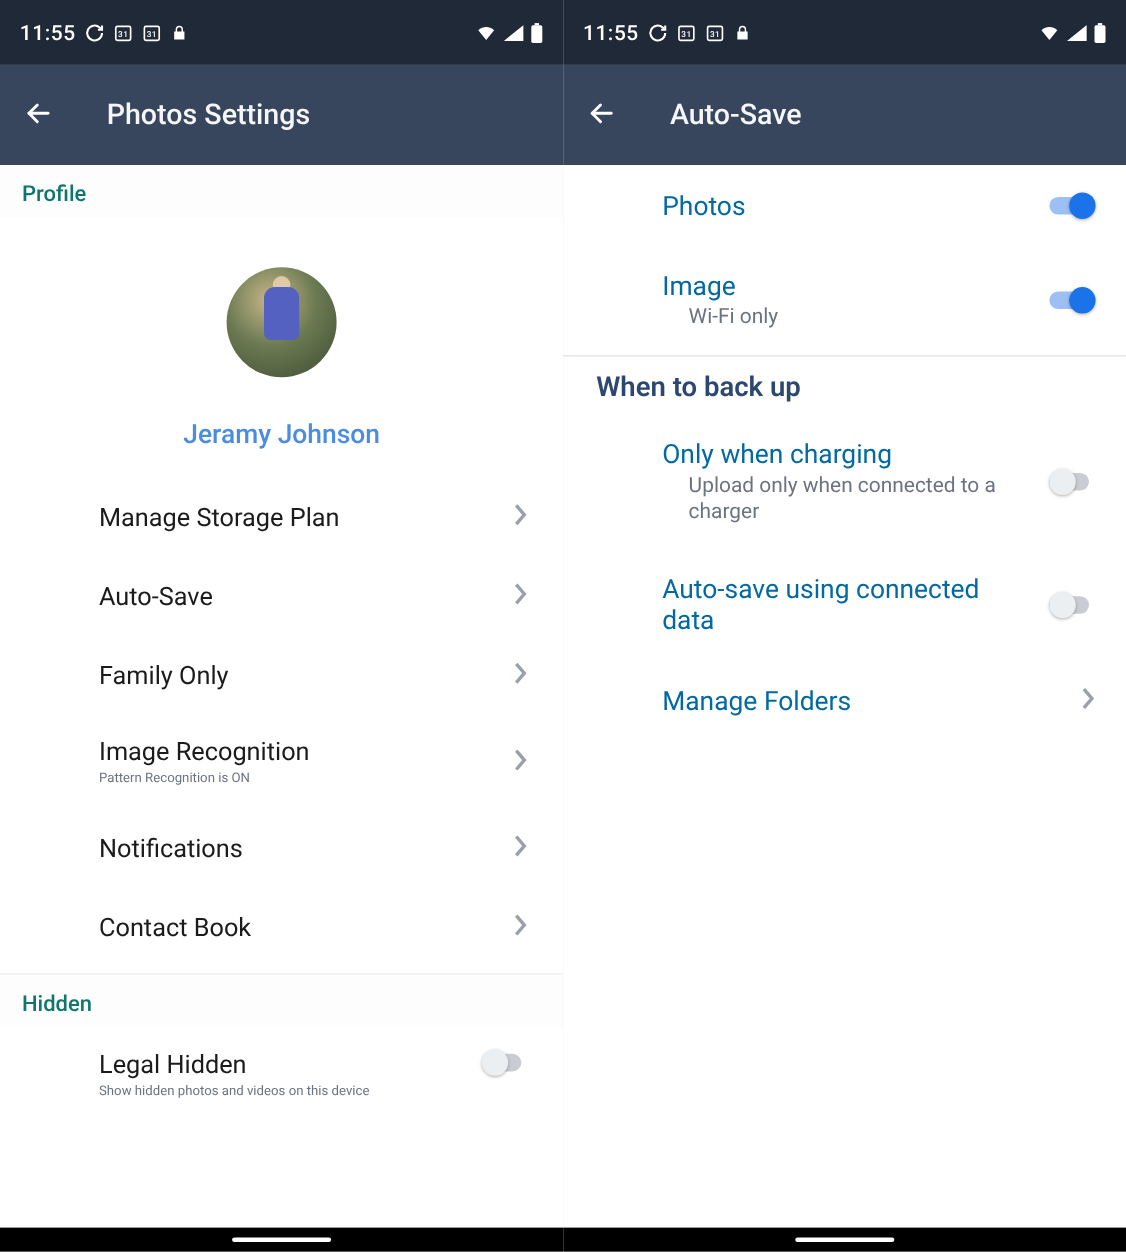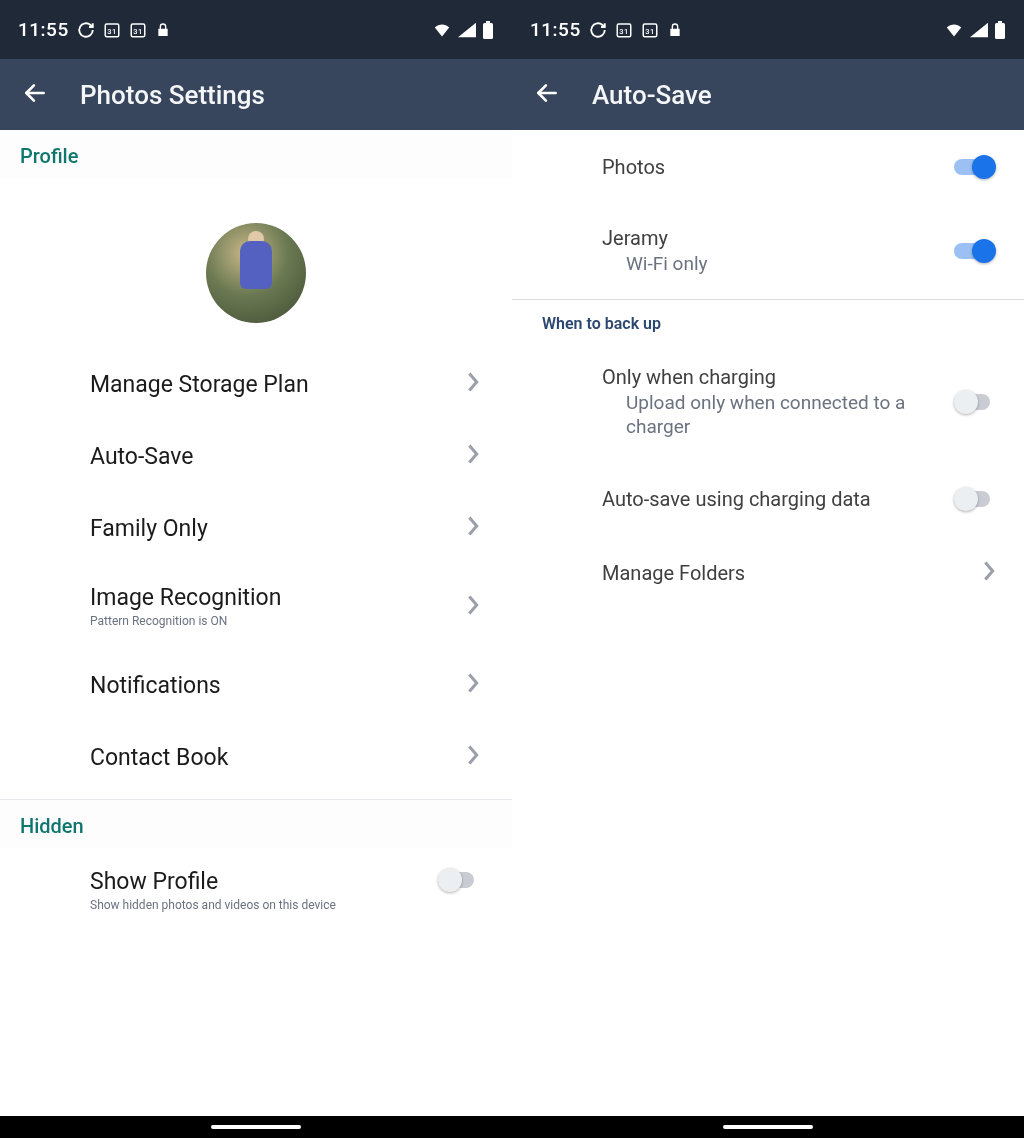--- a/index.html
+++ b/index.html
@@ -28,48 +28,48 @@
     justify-content: space-between;
     padding: 0 18px;
     font-size: 19px;
     font-weight: 500;
     letter-spacing: 0.5px;
   }
   .status-left { display:flex; align-items:center; gap:8px; }
   .status-right { display:flex; align-items:center; gap:6px; }
   .status-icn { display:inline-flex; }
   .appbar {
-    height: 71px;
+    height: 91px;
     background: #37465c;
     color: #fff;
     display: flex;
     align-items: center;
     padding: 0 22px;
-    gap: 32px;
+    gap: 49px;
   }
   .appbar-title {
     font-size: 26px;
     font-weight: 500;
     color: #f5f6f8;
   }
   .back-btn { cursor: pointer; }
   .content {
     flex: 1;
     background: #fff;
     overflow: hidden;
   }
   .section-label {
     font-size: 20px;
     font-weight: 500;
     color: #0f766e;
     padding: 14px 20px 10px 20px;
     background: #fdfdfd;
   }
   .section-label-blue {
-    font-size: 16px;
+    font-size: 25px;
     font-weight: 600;
     color: #2d4870;
     padding: 14px 20px 10px 30px;
   }
   .avatar-block {
     display: flex;
     flex-direction: column;
     align-items: center;
     padding: 45px 0 25px 0;
     background: #fff;
@@ -139,22 +139,22 @@
   
   .pane-right .row {
     display: flex;
     align-items: center;
     justify-content: space-between;
     padding: 22px 28px 22px 90px;
     min-height: 74px;
   }
   .pane-right .row-main { flex:1; padding-right:16px;}
   .pane-right .row-title {
-    font-size: 20px;
-    color: #404040;
+    font-size: 24px;
+    color: #0369a1;
     font-weight: 400;
   }
   .pane-right .row-sub {
     font-size: 19px;
     color: #6b7280;
     margin-top: 2px;
     line-height: 1.3;
     margin-left: 24px;
   }
   
@@ -255,20 +255,21 @@
           <polyline points="11 5 4 12 11 19"></polyline>
         </svg>
     </span>
     <span class="appbar-title">Photos Settings</span>
   </div>
 
   <div class="content">
     <div class="section-label">Profile</div>
     <div class="avatar-block">
       <div class="avatar"></div>
+      <div class="profile-name">Jeramy Johnson</div>
     </div>
 
     <div class="list-item">
       <div class="list-item-main">
           <div class="list-title">Manage Storage Plan</div>
         </div>
       <span class="chevron"><svg width="14" height="22" viewBox="0 0 10 18" fill="none" stroke="currentColor" stroke-width="2.5">
             <polyline points="2 2 8 9 2 16"></polyline>
           </svg></span>
     </div>
@@ -317,21 +318,21 @@
       <span class="chevron"><svg width="14" height="22" viewBox="0 0 10 18" fill="none" stroke="currentColor" stroke-width="2.5">
             <polyline points="2 2 8 9 2 16"></polyline>
           </svg></span>
     </div>
 
     <div class="hr"></div>
     <div class="section-label">Hidden</div>
 
     <div class="list-item" style="align-items:flex-start;">
       <div class="list-item-main">
-        <div class="list-title">Show Profile</div>
+        <div class="list-title">Legal Hidden</div>
         <div class="list-sub">Show hidden photos and videos on this device</div>
       </div>
       <div class="switch">
           <div class="track"></div>
           <div class="thumb"></div>
         </div>
     </div>
 
   </div>
 
@@ -404,21 +405,21 @@
           <div class="row-title">Photos</div>
         </div>
       <div class="switch on">
           <div class="track"></div>
           <div class="thumb"></div>
         </div>
     </div>
 
     <div class="row">
       <div class="row-main">
-        <div class="row-title">Jeramy</div>
+        <div class="row-title">Image</div>
         <div class="row-sub">Wi-Fi only</div>
       </div>
       <div class="switch on">
           <div class="track"></div>
           <div class="thumb"></div>
         </div>
     </div>
 
     <div class="divider-right"></div>
     <div class="section-label-blue">When to back up</div>
@@ -429,21 +430,21 @@
         <div class="row-sub">Upload only when connected to a charger</div>
       </div>
       <div class="switch">
           <div class="track"></div>
           <div class="thumb"></div>
         </div>
     </div>
 
     <div class="row">
       <div class="row-main">
-          <div class="row-title">Auto-save using charging data</div>
+          <div class="row-title">Auto-save using connected data</div>
         </div>
       <div class="switch">
           <div class="track"></div>
           <div class="thumb"></div>
         </div>
     </div>
 
     <div class="row">
       <div class="row-main">
           <div class="row-title">Manage Folders</div>

